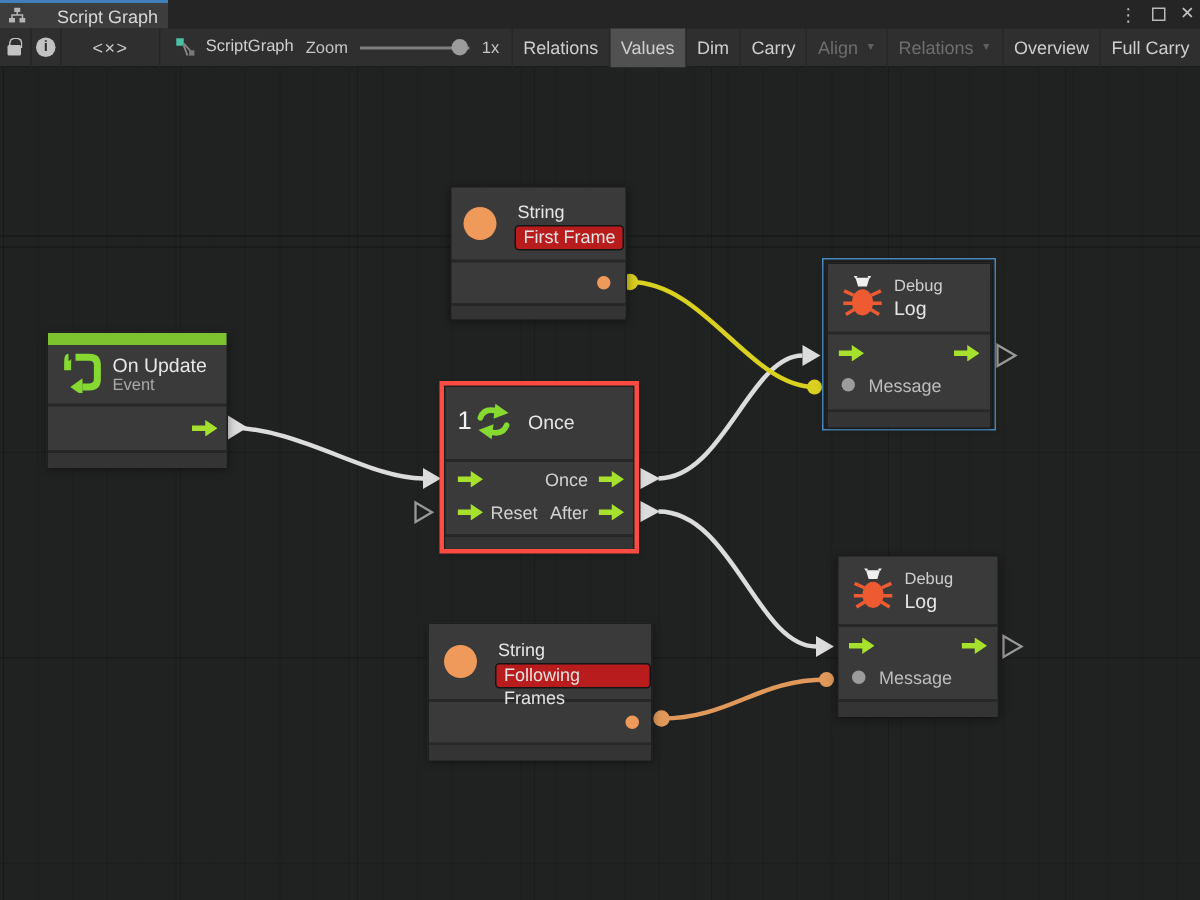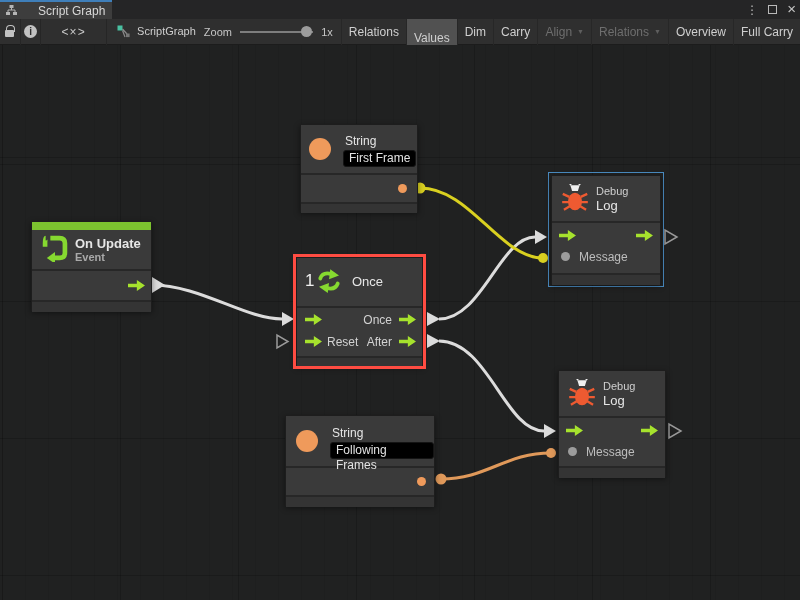--- a/index.html
+++ b/index.html
@@ -30,21 +30,21 @@
   .code-glyph { color:#c9c9c9; font-size:12px; letter-spacing:1px; }
   .graphname { display:flex; align-items:flex-start; gap:6px; margin-left:10px; }
   .graphname span { font-size:11px; color:#cfcfcf; }
   .zoom-label { font-size:11px; color:#c6c6c6; margin-left:8px; }
   .zoom-track { width:88px; height:2px; background:#7e7e7e; margin-left:8px; position:relative; }
   .zoom-handle { position:absolute; right:1px; top:-5px; width:11px; height:11px; border-radius:50%; background:#9c9c9c; }
   .zoom-val { font-size:11px; color:#c6c6c6; margin-left:8px; margin-right:6px; }
   .tb-buttons { display:flex; height:26px; margin-left:2px; }
   .tb-btn { height:26px; display:flex; align-items:center; padding:0 7px; font-size:12px; color:#cfcfcf;
             border-left:1px solid #272727; white-space:nowrap; }
-  .tb-btn.active { background:#515151;align-items:flex-end; }
+  .tb-btn.active { background:#515151; }
   .tb-btn.disabled { color:#6e6e6e; }
   .tb-btn .caret { font-size:7px; margin-left:5px; color:#8a8a8a; }
   .tb-btn.disabled .caret { color:#5e5e5e; }
 
   
   .canvas { position:absolute; left:0; top:45px; width:800px; height:555px; background:#202121;
     background-image:
       repeating-linear-gradient(90deg, rgba(0,0,0,0.18) 0 1px, transparent 1px 118px),
       repeating-linear-gradient(0deg,  rgba(0,0,0,0.18) 0 1px, transparent 1px 137px),
       repeating-linear-gradient(90deg, rgba(0,0,0,0.07) 0 1px, transparent 1px 23px);
@@ -58,21 +58,21 @@
   .divider { height:2px; background:#272727; }
   .nfooter { background:#343434; }
   .ntitle { font-size:13px; color:#e6e6e6; }
   .nsub { font-size:11px; color:#a9a9a9; }
   .plabel { font-size:12px; color:#d2d2d2; }
   .msg-label { font-size:12px; color:#bdbdbd; }
   .garrow { width:17px; height:11px; background:#a6e22d;
             clip-path:polygon(0 33%,52% 33%,52% 0,100% 50%,52% 100%,52% 67%,0 67%); }
   .odot { border-radius:50%; background:#ef9a5b; }
   .gdot { border-radius:50%; background:#9c9c9c; }
-  .str-input { height:17px; line-height:15px; font-size:12px; color:#e3e3e3; background:#000000;
+  .str-input { height:17px; line-height:15px; font-size:12px; color:#e3e3e3; background:#b91c1c;
                border:1px solid #141414; border-radius:3px; padding:0 5px; display:inline-block; }
   .sel-red { outline:3px solid #ff4c42; }
   .sel-blue { position:absolute; border:1.5px solid #4a8cc2; pointer-events:none; }
   .abs { position:absolute; }
 </style>
 </head>
 <body>
 
 <div id="app">
 
@@ -170,21 +170,21 @@
     <circle cx="441" cy="479" r="5.5" fill="#e0995a"></circle>
     <circle cx="551" cy="453" r="5" fill="#e0995a"></circle>
 
     <polygon points="277,335 277,348 288,341.5" fill="none" stroke="#9a9a9a" stroke-width="1.5"></polygon>
     <polygon points="665,230 665,244 677,237" fill="none" stroke="#9a9a9a" stroke-width="1.5"></polygon>
     <polygon points="669,424 669,438 681,431" fill="none" stroke="#9a9a9a" stroke-width="1.5"></polygon>
   </svg>
 
   <div class="node" style="left:31px; top:221px; width:121px; height:90px;">
     <div style="height:8px; background:#7cc32f;"></div>
-    <div style="height:39px; position:relative;font-weight:bold;">
+    <div style="height:39px; position:relative;">
       <svg class="abs" style="left:9px; top:4px;" width="28" height="28" viewBox="0 0 24 24">
         <path d="M8 3.5 H16 Q20.5 3.5 20.5 8 V16 Q20.5 20.5 16 20.5 H12" stroke="#86d930" stroke-width="4" fill="none"></path>
         <path d="M4 3.5 Q3.5 3.5 3.5 8 V11" stroke="#86d930" stroke-width="4" fill="none"></path>
         <polygon points="12,15.5 12,25.5 5,20.5" fill="#86d930"></polygon>
       </svg>
       <div class="abs ntitle" style="left:43px; top:6px;">On Update</div>
       <div class="abs nsub" style="left:43px; top:21px;">Event</div>
     </div>
     <div class="divider"></div>
     <div style="height:29px; position:relative;">

